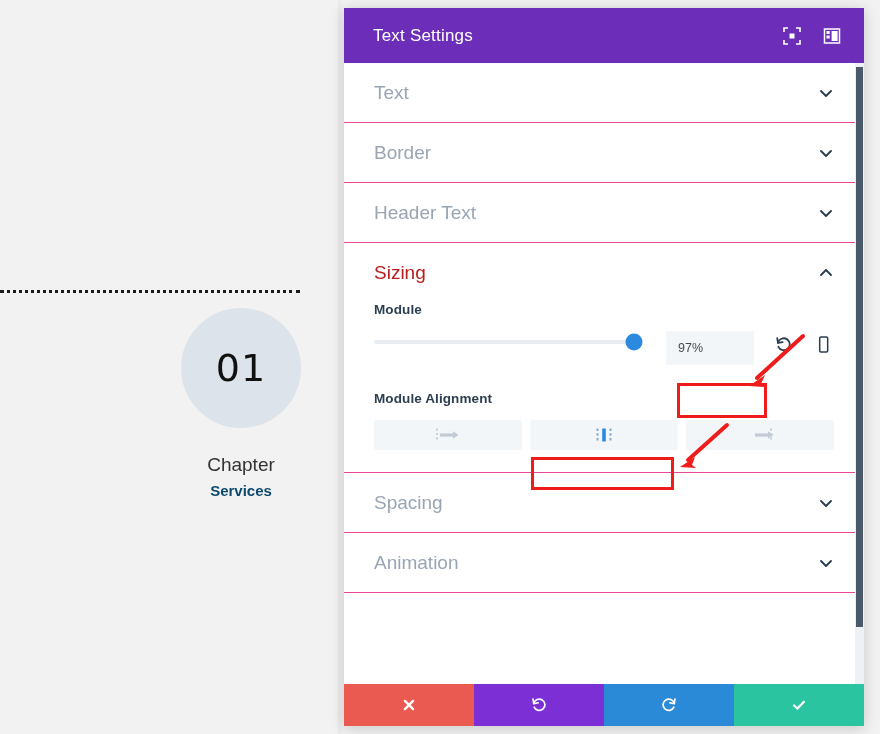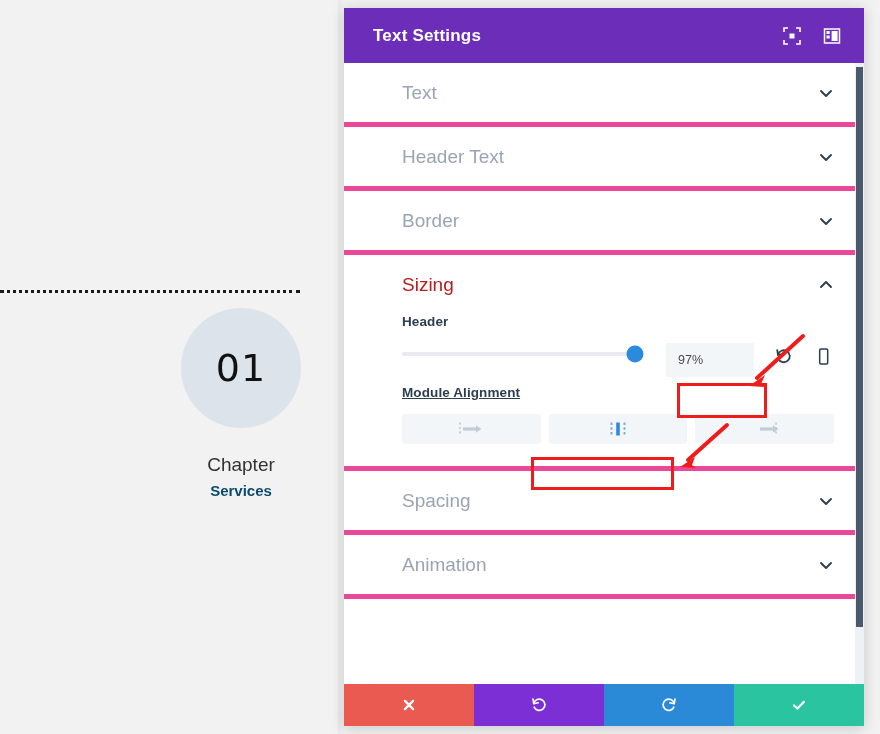--- a/index.html
+++ b/index.html
@@ -50,59 +50,59 @@
     background: #fff;
     box-shadow: 0 2px 14px rgba(0,0,0,0.18);
     display: flex; flex-direction: column;
     overflow: hidden;
   }
   .modal-header {
     background: #6c2eb9; height: 55px; flex: 0 0 55px;
     display: flex; align-items: center; padding: 0 22px 0 29px;
   }
   .modal-title {
-    color: #fff; font-size: 17px; font-weight: bold; flex: 1;
+    color: #fff; font-size: 17px; font-weight: normal; flex: 1;
     letter-spacing: .2px;
   }
   .header-icons { display: flex; align-items: center; gap: 20px; }
   .hdr-icon { width: 20px; height: 20px; cursor: pointer; display: block; }
 
   .tabbar {
     background: #7831c4; height: 40px; flex: 0 0 40px;
     display: flex; align-items: stretch;
   }
   .tab {
     display: flex; align-items: center; padding: 0 24px;
     color: #ffffff; font-size: 13.5px; font-weight: bold; cursor: pointer;
     letter-spacing: .2px;
   }
   .tab.active { background: #8a3ee0; }
 
   .modal-body {
     flex: 1 1 auto; background: #fff; position: relative; overflow: hidden;
   }
 
-  .acc-section { border-bottom: 5px solid #ec4899; padding-left: 28px; }
+  .acc-section { border-bottom: 1px solid #ec4899; }
   .acc-head {
     height: 59px; display: flex; align-items: center;
     padding: 0 30px; cursor: pointer;
   }
   .acc-title {
     flex: 1; font-size: 19px; color: #9aa5b4; font-weight: 400;
   }
   .acc-title.open { color: #b91c1c; }
   .chev { width: 16px; height: 16px; display: block; }
 
   .acc-body { padding: 0 30px 22px 30px; }
 
   .field-label {
     font-size: 13.5px; color: #2c3e50; font-weight: bold;
     margin-bottom: 14px; letter-spacing: .1px;
   }
-  .field-label.second { margin-top: 8px; text-decoration: underline; }
+  .field-label.second { margin-top: 26px; }
 
   .slider-row { display: flex; align-items: flex-start; gap: 0; }
   .slider-wrap {
     flex: 1 1 auto; height: 22px; position: relative; margin-right: 24px;
     display: flex; align-items: center; cursor: pointer;
   }
   .slider-track {
     width: 100%; height: 4px; border-radius: 2px; background: #e8ecf1;
   }
   .slider-thumb {
@@ -208,52 +208,52 @@
           <span>
             <svg class="chev" viewBox="0 0 16 16" fill="none" stroke="#2c3e50" stroke-width="1.9" stroke-linecap="round" stroke-linejoin="round">
                 <path d="M3 6 L8 11 L13 6"></path>
               </svg>
           </span>
         </div>
       </div>
 
       <div class="acc-section">
         <div class="acc-head">
+          <span class="acc-title">Border</span>
+          <span>
+            <svg class="chev" viewBox="0 0 16 16" fill="none" stroke="#2c3e50" stroke-width="1.9" stroke-linecap="round" stroke-linejoin="round">
+                <path d="M3 6 L8 11 L13 6"></path>
+              </svg>
+          </span>
+        </div>
+      </div>
+
+      <div class="acc-section">
+        <div class="acc-head">
           <span class="acc-title">Header Text</span>
           <span>
             <svg class="chev" viewBox="0 0 16 16" fill="none" stroke="#2c3e50" stroke-width="1.9" stroke-linecap="round" stroke-linejoin="round">
                 <path d="M3 6 L8 11 L13 6"></path>
               </svg>
           </span>
         </div>
       </div>
 
       <div class="acc-section">
         <div class="acc-head">
-          <span class="acc-title">Border</span>
-          <span>
-            <svg class="chev" viewBox="0 0 16 16" fill="none" stroke="#2c3e50" stroke-width="1.9" stroke-linecap="round" stroke-linejoin="round">
-                <path d="M3 6 L8 11 L13 6"></path>
-              </svg>
-          </span>
-        </div>
-      </div>
-
-      <div class="acc-section">
-        <div class="acc-head">
           <span class="acc-title open">Sizing</span>
           <span>
             <svg class="chev" viewBox="0 0 16 16" fill="none" stroke="#2c3e50" stroke-width="1.9" stroke-linecap="round" stroke-linejoin="round">
                 <path d="M3 10 L8 5 L13 10"></path>
               </svg>
           </span>
         </div>
 
         <div class="acc-body">
-          <div class="field-label">Header</div>
+          <div class="field-label">Module</div>
 
           <div class="slider-row">
             <div class="slider-wrap">
               <div class="slider-track"></div>
               <div class="slider-thumb" id="width-thumb" style="left: 97%;"></div>
             </div>
             <input class="num-input" type="text" id="width-input" value="97%" style="">
             <span class="icon-btn">
               <svg width="19" height="19" viewBox="0 0 20 20" fill="none" stroke="#2c3e50" stroke-width="1.9" stroke-linecap="round" stroke-linejoin="round">
                 <path d="M4.2 8.2 A6.3 6.3 0 1 1 4.6 12.4"></path>

